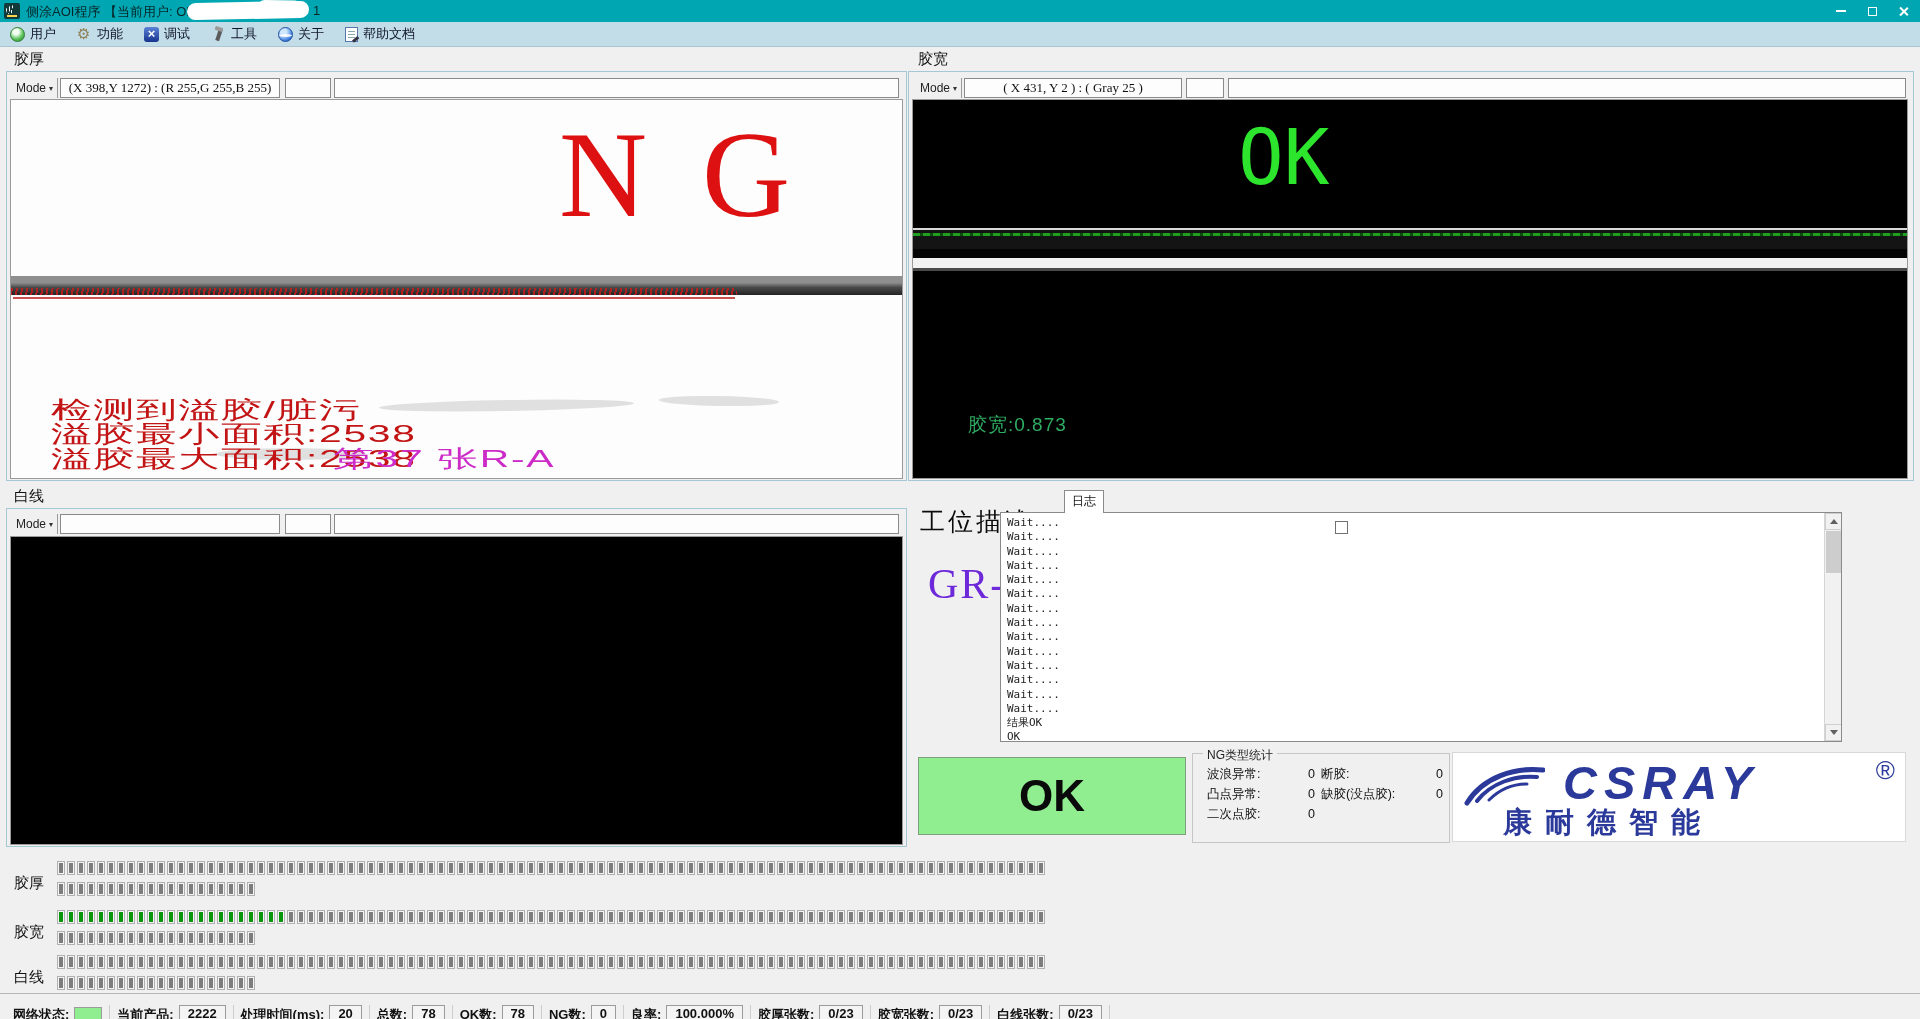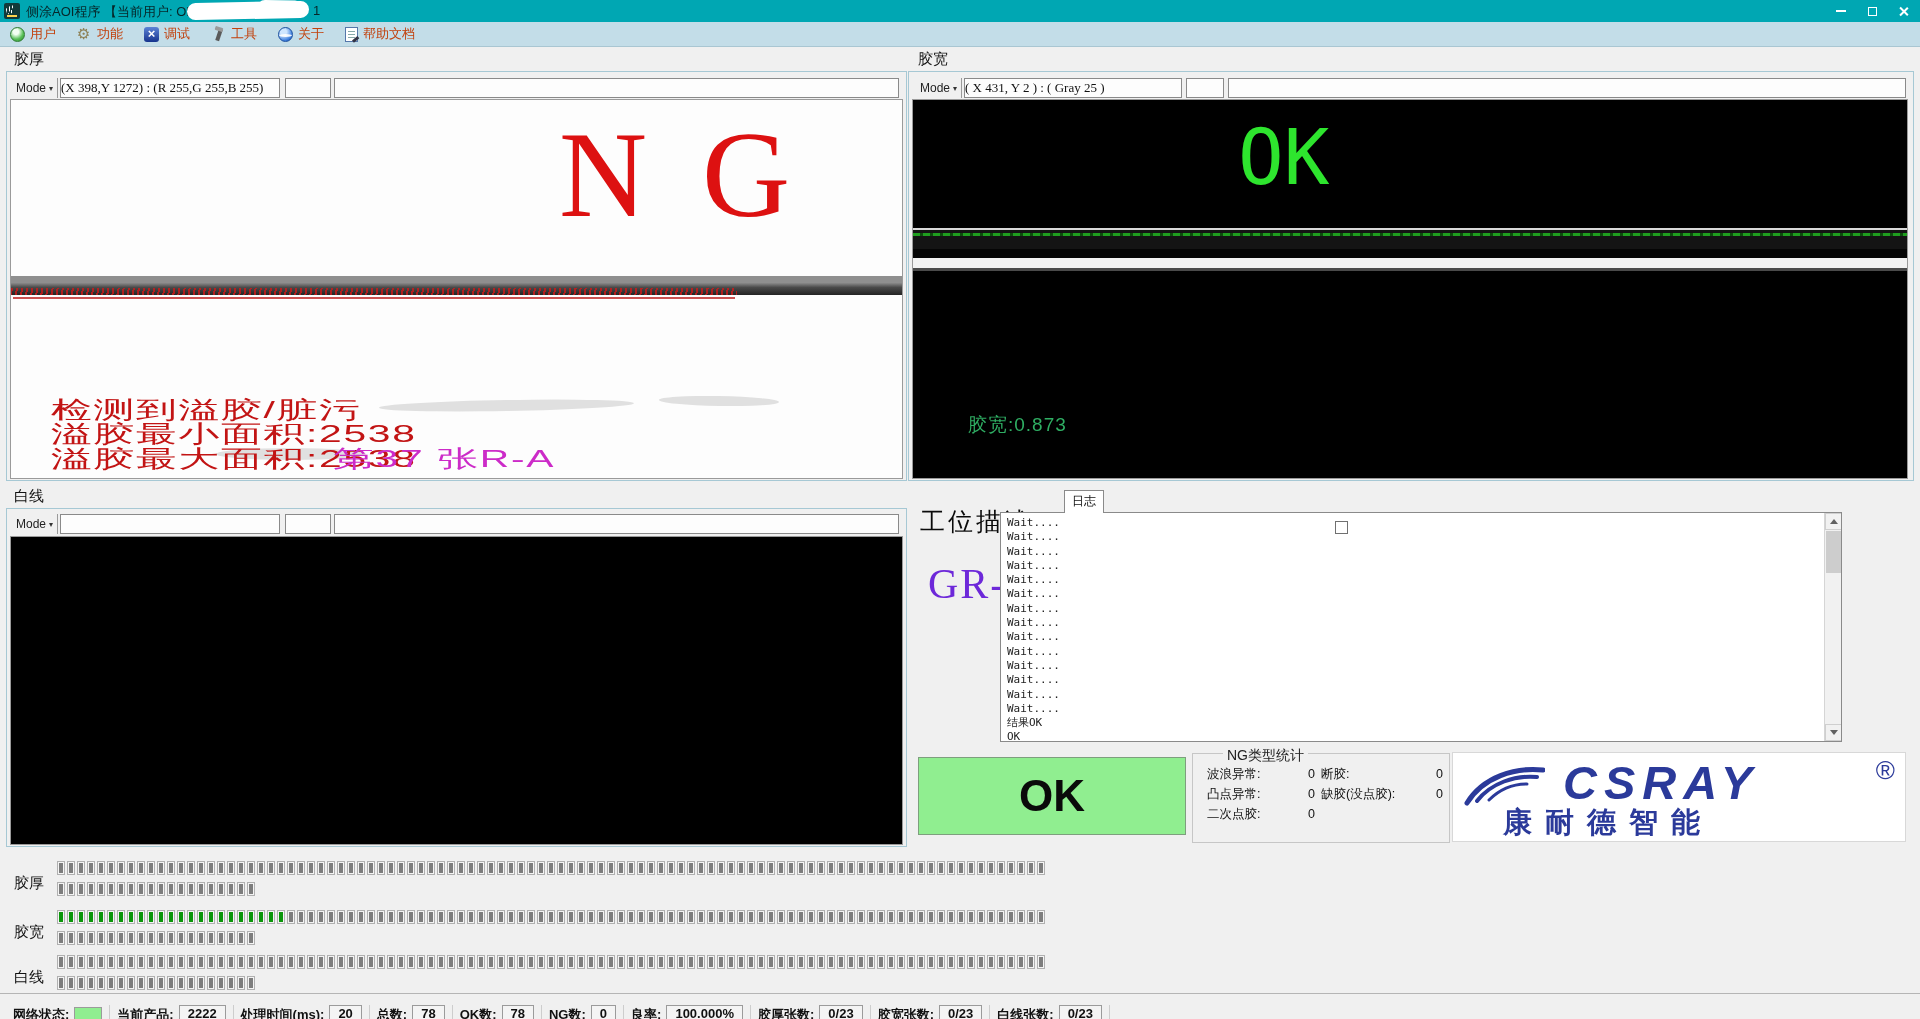--- a/index.html
+++ b/index.html
@@ -24,21 +24,21 @@
   .wc-min { right:62px; } .wc-max { right:31px; } .wc-close { right:0; }
   .g-min { width:10px; height:2px; background:#fff; }
   .g-max { width:9px; height:9px; border:1.5px solid #fff; }
   .g-close { position:relative; width:11px; height:11px; }
   .g-close::before,.g-close::after { content:""; position:absolute; left:5px; top:0; width:1.6px; height:11px; background:#fff; }
   .g-close::before { transform:rotate(45deg);} .g-close::after { transform:rotate(-45deg);}
 
   
   .menubar { position:absolute; left:0; top:22px; width:1920px; height:25px; background:#c3dde8;
     border-bottom:1px solid #a9c6d2; display:flex; align-items:center; padding-left:10px; }
-  .menu-item { display:inline-flex; align-items:center; gap:5px; margin-right:21px; font-size:13px; color:#c2410c; cursor:default; }
+  .menu-item { display:inline-flex; align-items:center; gap:5px; margin-right:21px; font-size:13px; color:#0f172a; cursor:default; }
   .ic { width:15px; height:15px; display:inline-block; position:relative; flex:none; }
   .ic-user { border-radius:50%; background:radial-gradient(circle at 38% 30%, #f2fff2 0 22%, #58c058 60%, #2c8c2c 100%); border:1px solid #2e7d32; }
   .ic-gear::before { content:"\2699"; position:absolute; left:0; top:-1px; font-size:15px; line-height:15px; color:#8d8055; }
   .ic-debug { background:linear-gradient(#5b83d6,#17338d); border-radius:3px; }
   .ic-debug::before { content:"\00d7"; position:absolute; left:0; top:0; width:15px; text-align:center; font-size:13px; line-height:14px; color:#fff; font-weight:bold; }
   .ic-tools::before { content:""; position:absolute; left:6px; top:2px; width:4px; height:12px; background:#5a5a5a; transform:rotate(18deg); }
   .ic-tools::after { content:""; position:absolute; left:4px; top:0; width:8px; height:4px; background:#9a9a9a; border-radius:1px; transform:rotate(18deg); }
   .ic-about { border-radius:50%; background:radial-gradient(circle at 35% 30%, #cfe6ff 0 25%, #3d7ede 70%, #174f9e 100%); border:1px solid #1b4f9e; }
   .ic-about::before { content:""; position:absolute; left:0px; top:6px; width:13px; height:3px; background:rgba(255,255,255,.9); border-radius:50%; }
   .ic-helpdoc { background:#fff; border:1px solid #5577aa; width:13px; height:15px; }
@@ -48,21 +48,21 @@
 
   
   .gbox { position:absolute; border:1px solid #a6c8d4; }
   .gbox-label { position:absolute; font-size:15px; color:#111; background:transparent; }
 
   
   .mode-btn { position:absolute; width:46px; height:20px; font-size:12px; color:#222; background:#f0f0f0;
     border-right:1px solid #9a9a9a; display:flex; align-items:center; justify-content:center; gap:3px; cursor:default; }
   .mode-arrow { font-size:8px; color:#333; }
   .mbox { position:absolute; height:20px; border:1px solid #8a8a8a; background:#fdfdfd; font-size:13px;
-    font-family:"Liberation Serif","DejaVu Serif",serif; color:#111; text-align:left; line-height:18px; overflow:hidden; white-space:nowrap; }
+    font-family:"Liberation Serif","DejaVu Serif",serif; color:#111; text-align:center; line-height:18px; overflow:hidden; white-space:nowrap; }
 
   
   .viewport { position:absolute; border:1px solid #9a9a9a; overflow:hidden; }
   .vp-white { background:#fdfdfd; }
   .vp-black { background:#000; }
 
   .ng-text { position:absolute; left:548px; top:14px; font-family:"Liberation Serif","DejaVu Serif",serif;
     font-size:122px; letter-spacing:55px; color:#dd1111; line-height:1; }
   .band { position:absolute; left:0; top:176px; width:893px; height:19px;
     background:linear-gradient(#8f8f8f 0 35%, #4a4a4a 60%, #242424 100%); }
@@ -101,21 +101,21 @@
   .sb-up { top:0; } .sb-down { bottom:0; }
   .arr { width:0; height:0; border-left:4px solid transparent; border-right:4px solid transparent; }
   .arr-up { border-bottom:5px solid #616161; } .arr-down { border-top:5px solid #616161; }
   .sb-thumb { position:absolute; left:1px; top:18px; width:15px; height:42px; background:#cdcdcd; }
 
   
   .result-btn { position:absolute; left:918px; top:757px; width:268px; height:78px; background:#90ee90;
     border:1px solid #7e9f7e; display:flex; align-items:center; justify-content:center;
     font-size:44px; font-weight:bold; color:#0a0a0a; cursor:default; }
   .ng-stats { position:absolute; left:1192px; top:753px; width:258px; height:90px; border:1px solid #c6c6c6; }
-  .ng-title { position:absolute; left:10px; top:-7px; font-size:14px; color:#222; background:#f0f0f0; padding:0 4px;margin-left:20px; }
+  .ng-title { position:absolute; left:10px; top:-7px; font-size:12px; color:#222; background:#f0f0f0; padding:0 4px; }
   .ng-col { position:absolute; top:10px; }
   .ng-col1 { left:14px; width:108px; } .ng-col2 { left:128px; width:122px; }
   .ng-row { display:flex; justify-content:space-between; font-size:12.5px; color:#111; line-height:20px; }
 
   .logo-box { position:absolute; left:1452px; top:752px; width:454px; height:90px; background:#fff; border:1px solid #d8d8d8; }
   .logo-swoosh { position:absolute; left:10px; top:10px; }
   .logo-brand { position:absolute; left:94px; top:2px; font-size:47px; font-weight:bold; font-style:italic;
     letter-spacing:7px; color:#2b3a9a;margin-left:16px; }
   .logo-reg { position:absolute; right:10px; top:2px; font-size:26px; color:#2b3a9a; }
   .logo-sub { position:absolute; left:50px; top:50px; font-size:29px; font-weight:bold; letter-spacing:13px; color:#2b3a9a; }

